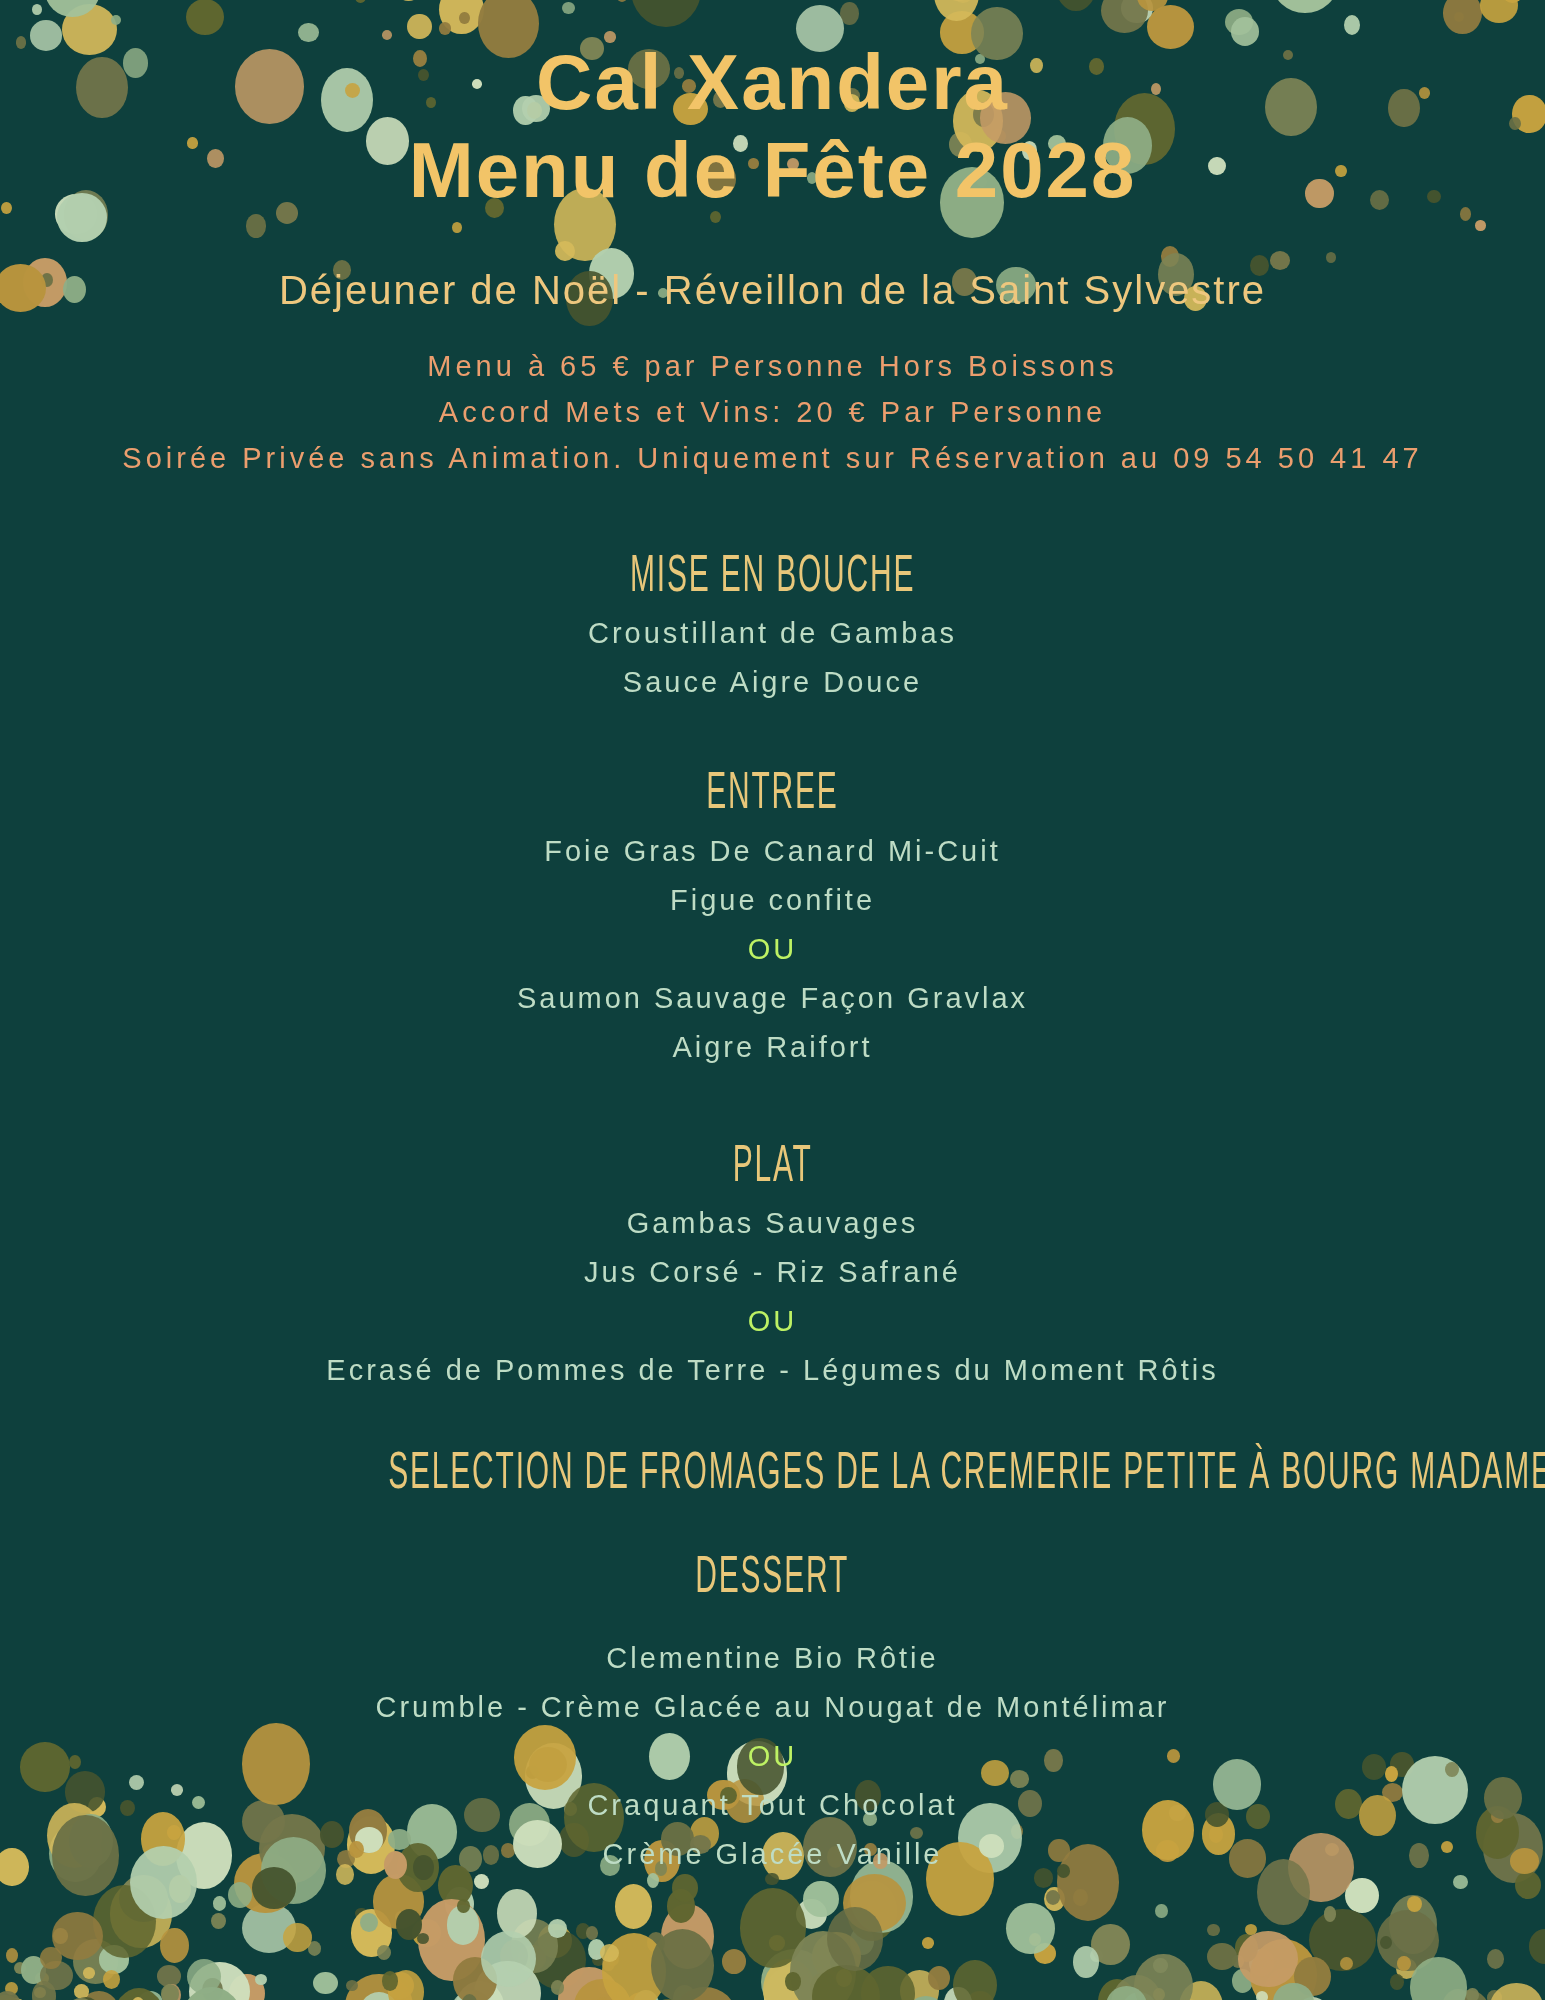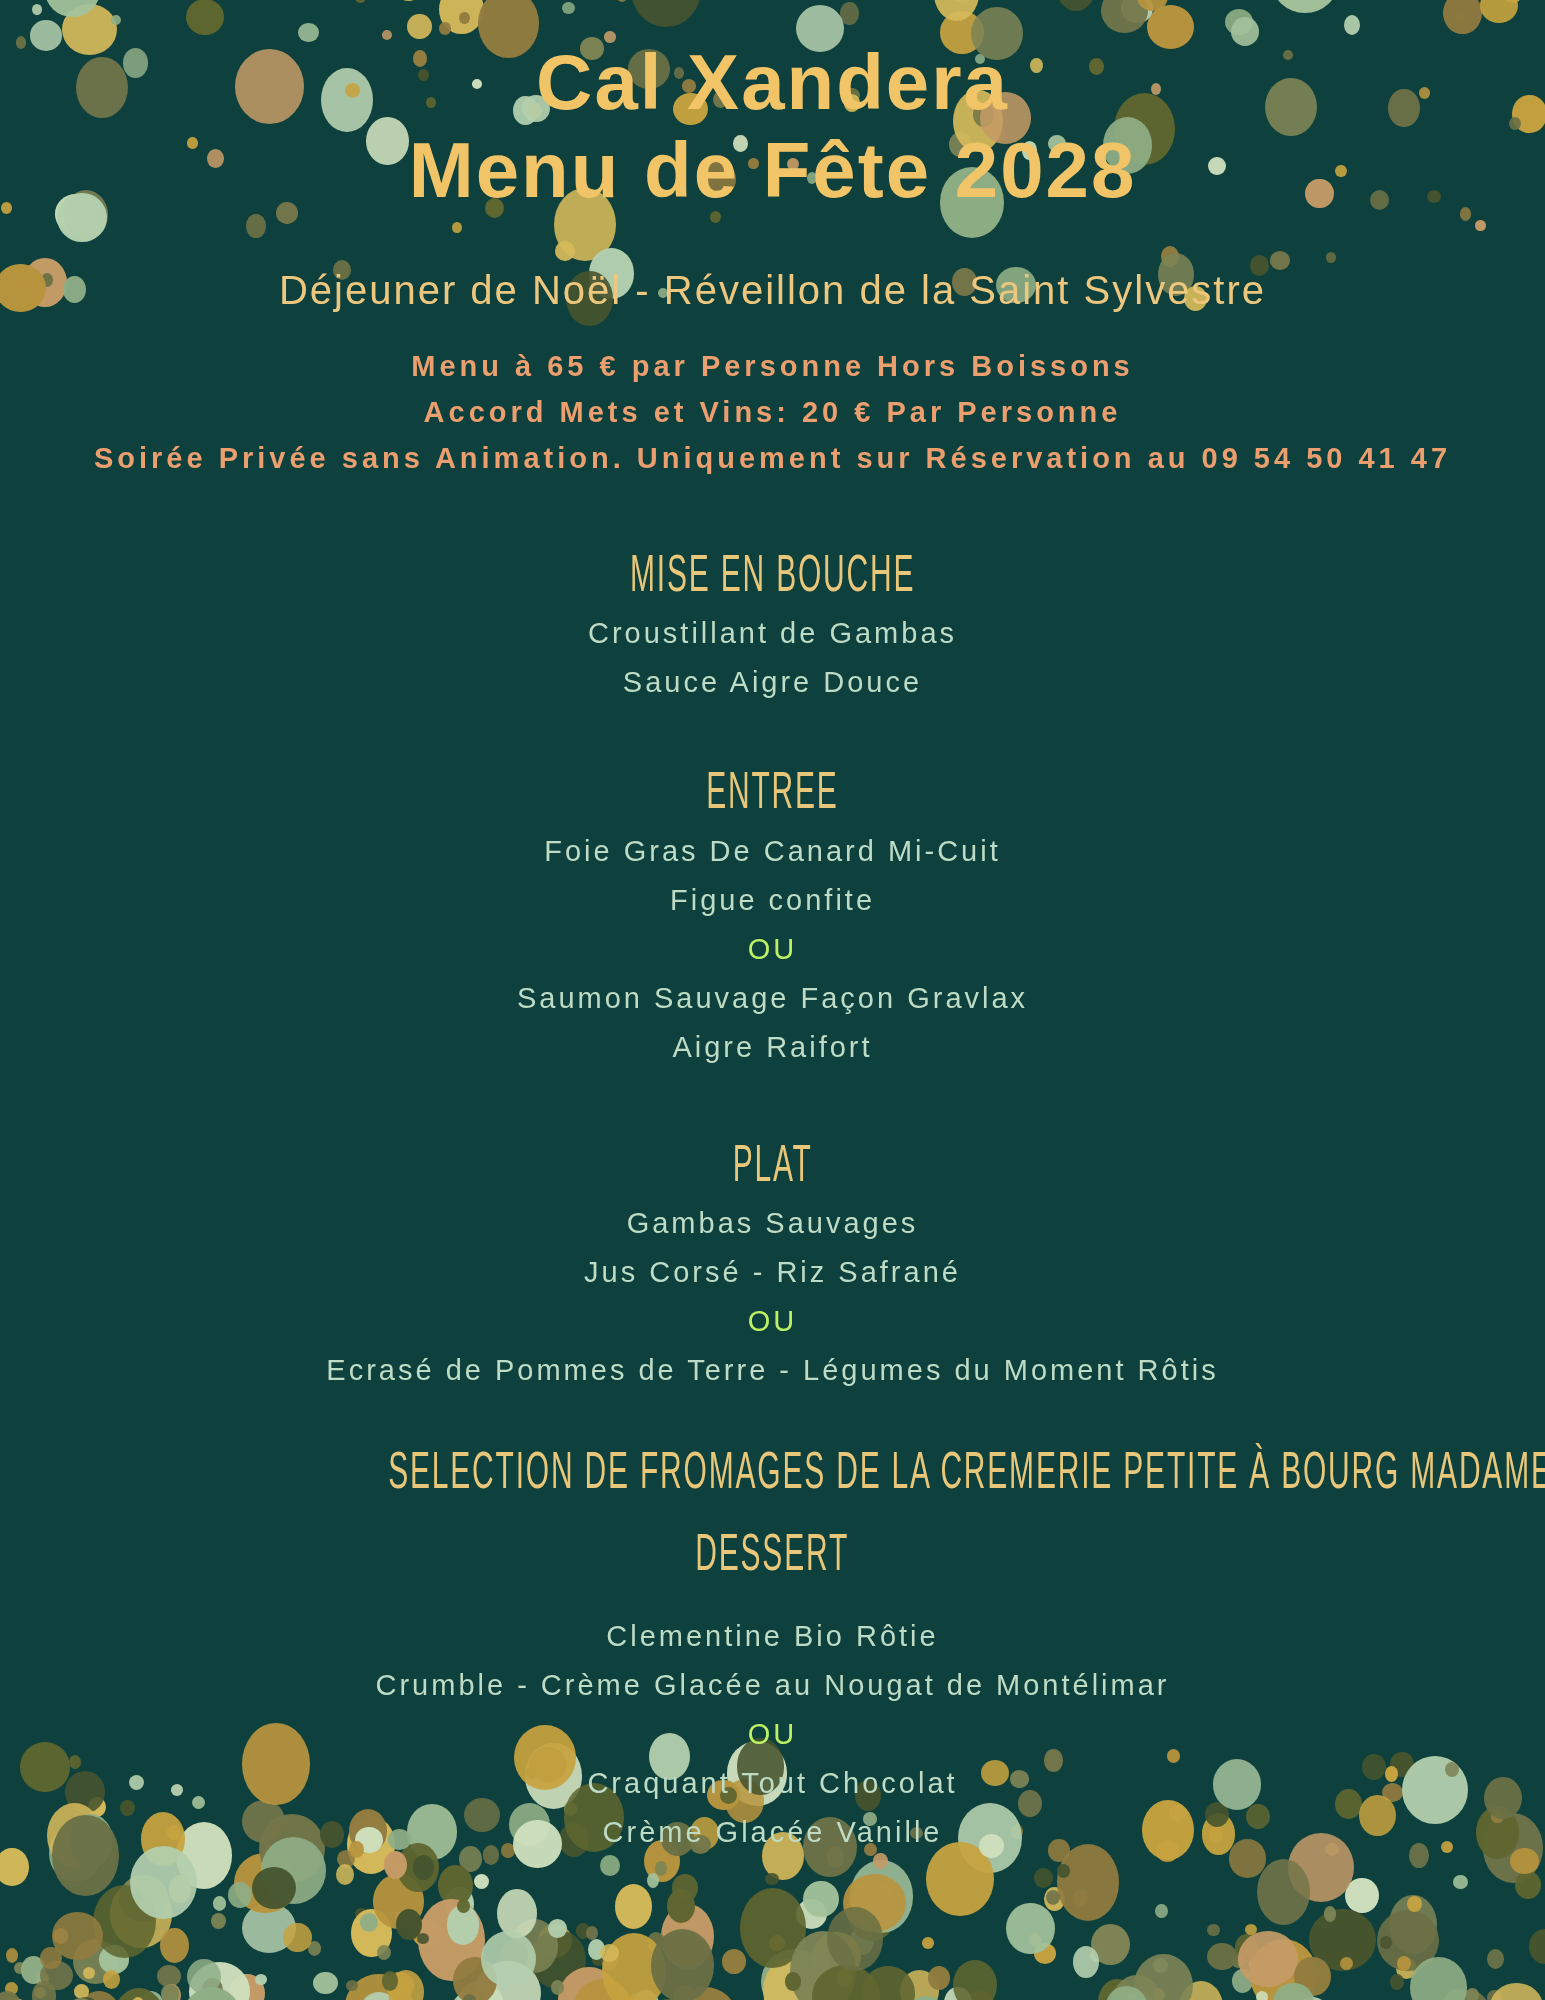--- a/index.html
+++ b/index.html
@@ -20,21 +20,21 @@
     color:#f2c468;line-height:1.13;
   }
   .title-block{margin-top:38px;}
   .subtitle{
     margin-top:52px;
     font-size:40px;font-weight:400;letter-spacing:2px;
     color:#eec77e;line-height:1.2;
   }
   .info-block{margin-top:30px;}
   .info-line{
-    font-size:29px;font-weight:700;letter-spacing:4px;
+    font-size:29px;font-weight:400;letter-spacing:4px;
     color:#eb9e6e;line-height:1.58;
   }
   .section{margin-top:56px;}
   .sec-heading{
     color:#e8c77a;
     font-size:50px;font-weight:400;letter-spacing:3px;
     line-height:1.15;
     white-space:nowrap;
   }
   .sec-heading .squeeze{
@@ -44,21 +44,21 @@
   }
   .items{margin-top:6px;}
   .menu-item{
     font-size:29px;font-weight:400;letter-spacing:3px;
     color:#bedcc5;line-height:49px;
   }
   .or-sep{color:#bef264;}
   .sec-mise{margin-top:64px;}
   .sec-plat{margin-top:64px;}
   .sec-fromages{margin-top:48px;}
-  .sec-dessert{margin-top:24px;}
+  .sec-dessert{margin-top:46px;}
   .sec-dessert .items{margin-top:30px;}
 </style>
 </head>
 <body>
 
 <div class="page">
 
   <div class="confetti-layer" id="confetti-layer">
       <div class="confetti-dot" style="left: 949.473px; top: 132.377px; width: 22.9246px; height: 24.4px; background: rgb(125, 132, 85); opacity: 0.924124;"></div>
       <div class="confetti-dot" style="left: 657.669px; top: 287.929px; width: 10.3448px; height: 9.77558px; background: rgb(143, 174, 134); opacity: 0.918262;"></div>

